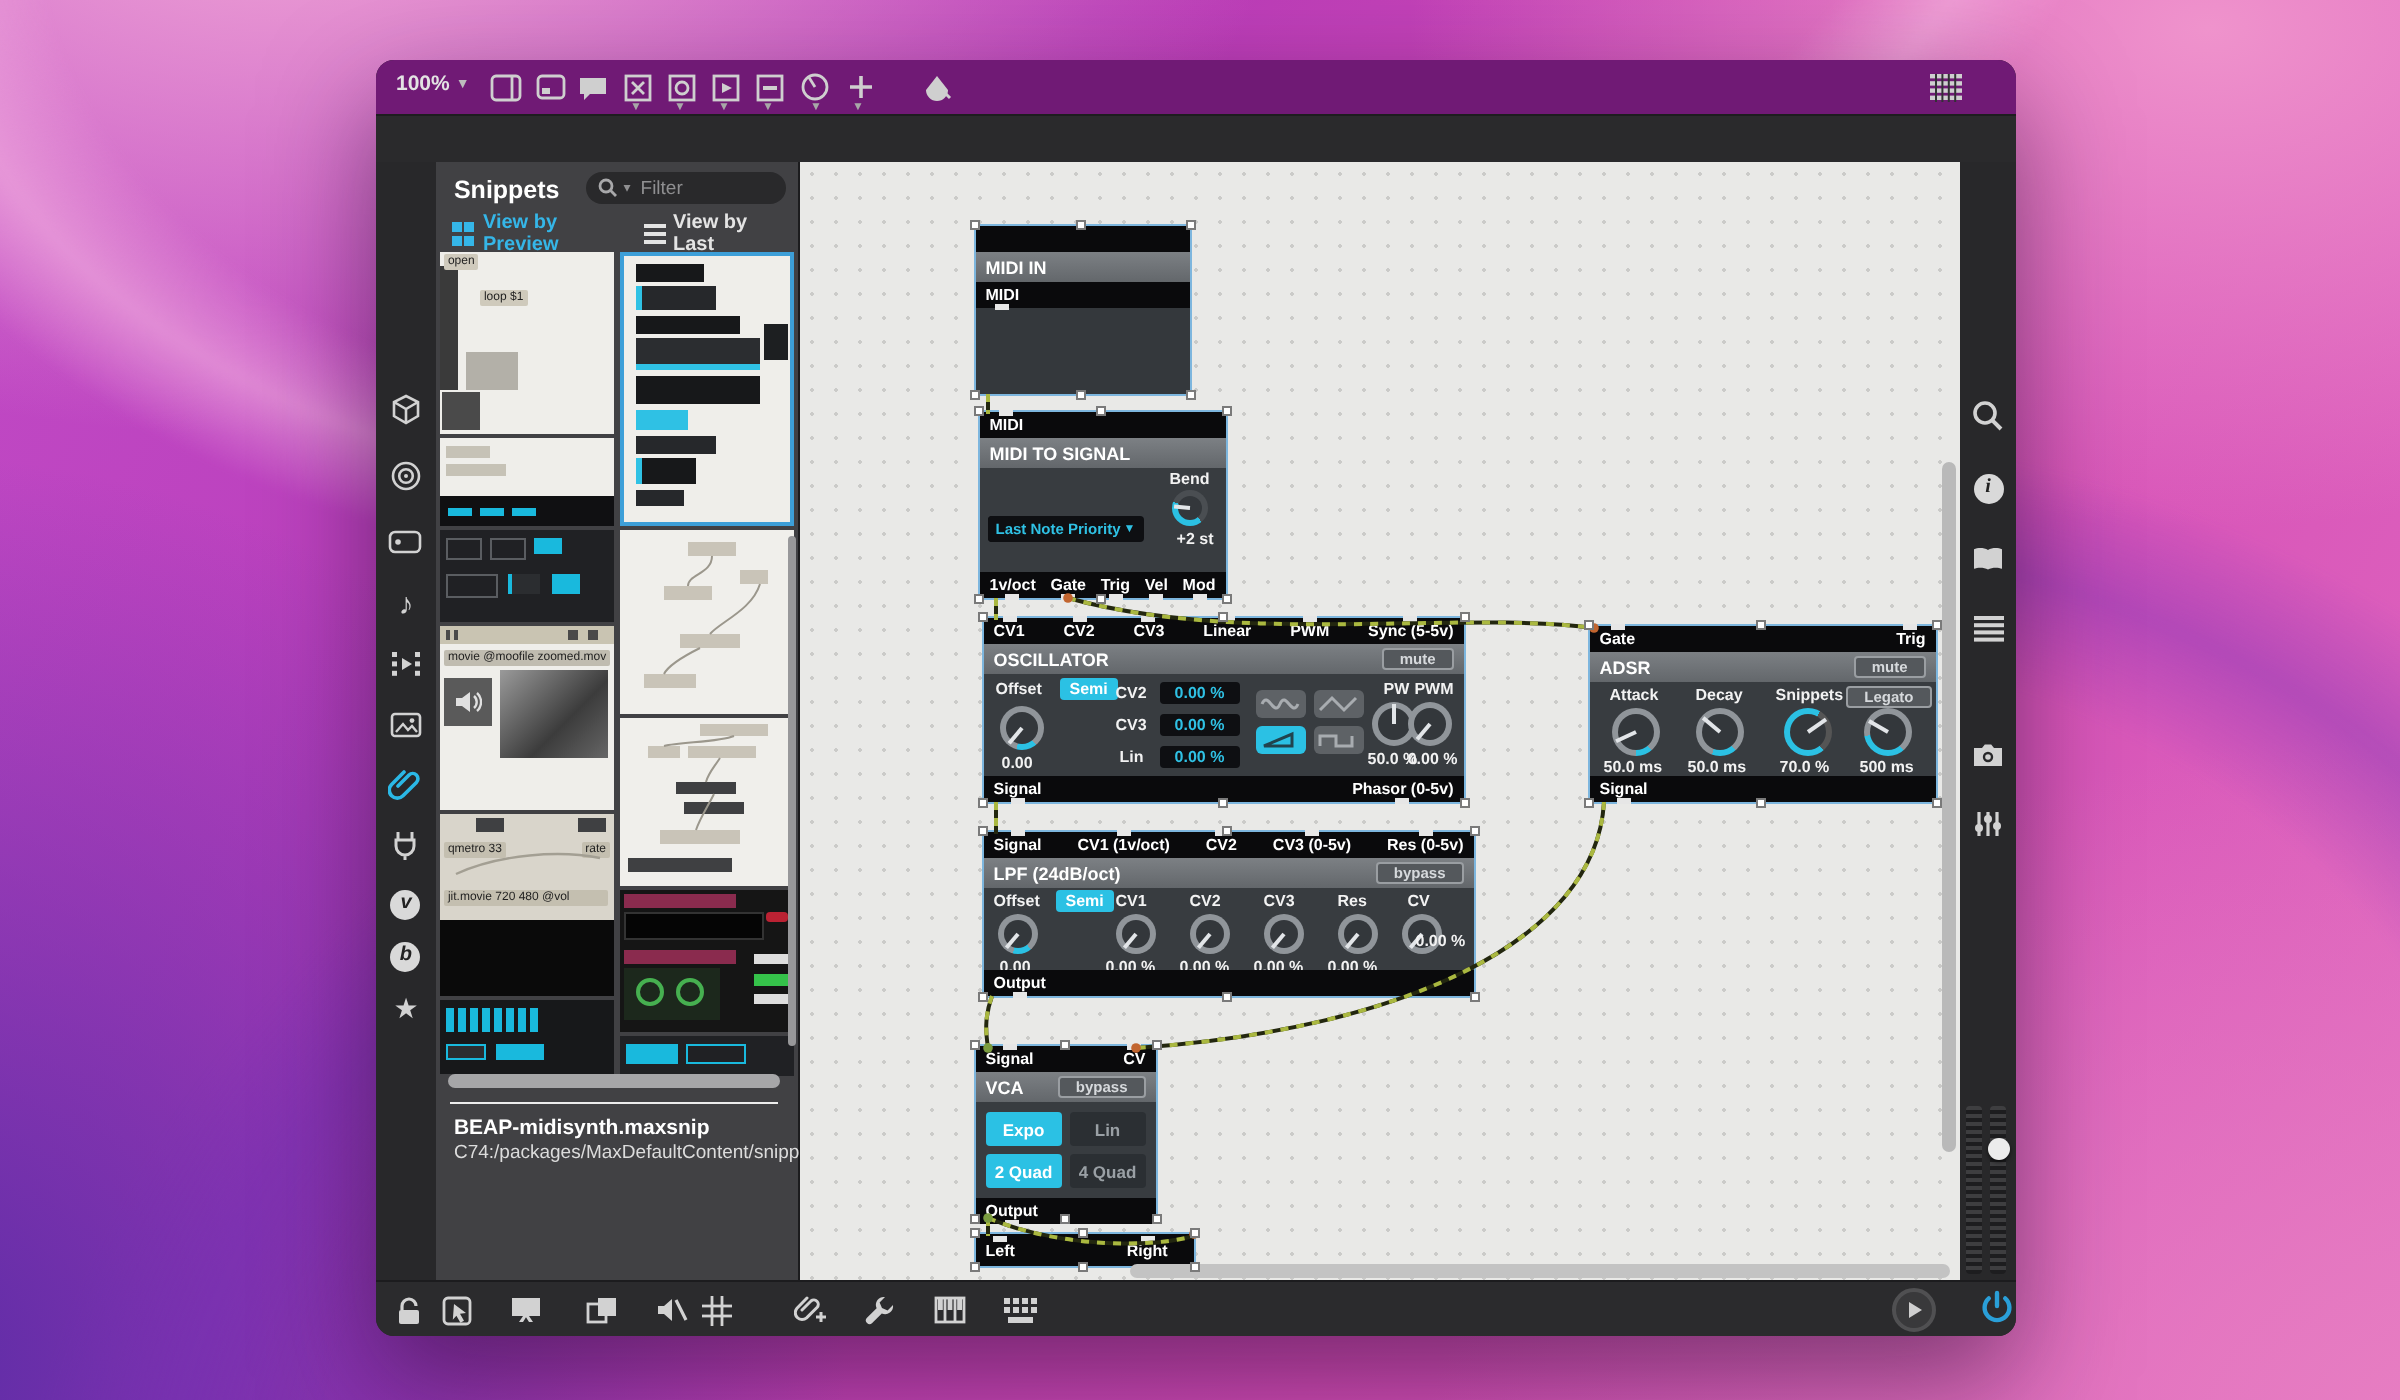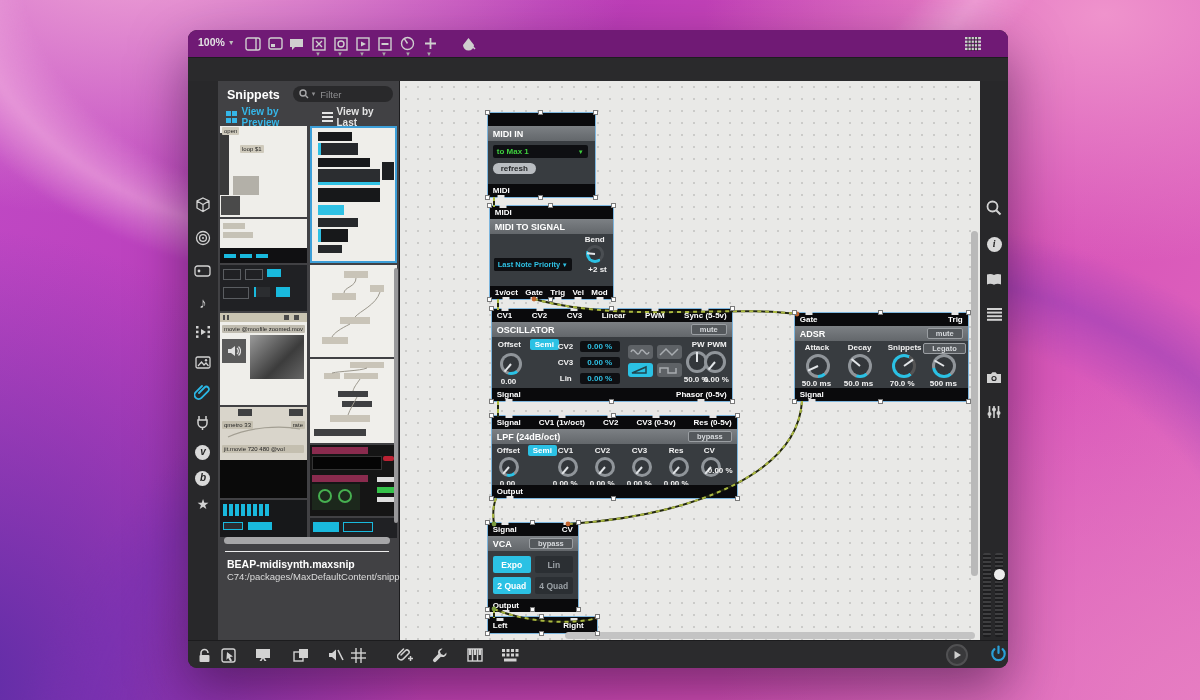--- a/index.html
+++ b/index.html
@@ -461,27 +461,20 @@
             <circle cx="94" cy="443" r="2.4" fill="#7a9c3f"></circle>
             <circle cx="94" cy="528" r="2.4" fill="#7a9c3f"></circle>
           </g>
         </svg>
 
         <div class="module" style="left:88px;top:32px;width:107px;height:84px">
           <div class="iobar"></div>
           <div class="mhead">
               <span>MIDI IN</span>
             </div>
-          <div class="mbody">
-            <span class="ddk" style="position:absolute;left:5px;top:4px;width:95px;color:#3fd03f">
-                <span>to Max 1</span>
-                <span class="dca" style="color:#3fd03f">▼</span>
-              </span>
-            <span style="position:absolute;left:5px;top:22px;background:#b9bdc1;color:#26282a;font-size:8px;font-weight:bold;border-radius:7px;padding:1px 8px">refresh</span>
-          </div>
           <div class="iobar obar">
               <span class="pin">MIDI</span>
             </div>
         <i class="hd tl"></i>
             <i class="hd tm"></i>
             <i class="hd tr"></i>
             <i class="hd bl"></i>
             <i class="hd bm"></i>
             <i class="hd br"></i>
           </div>

